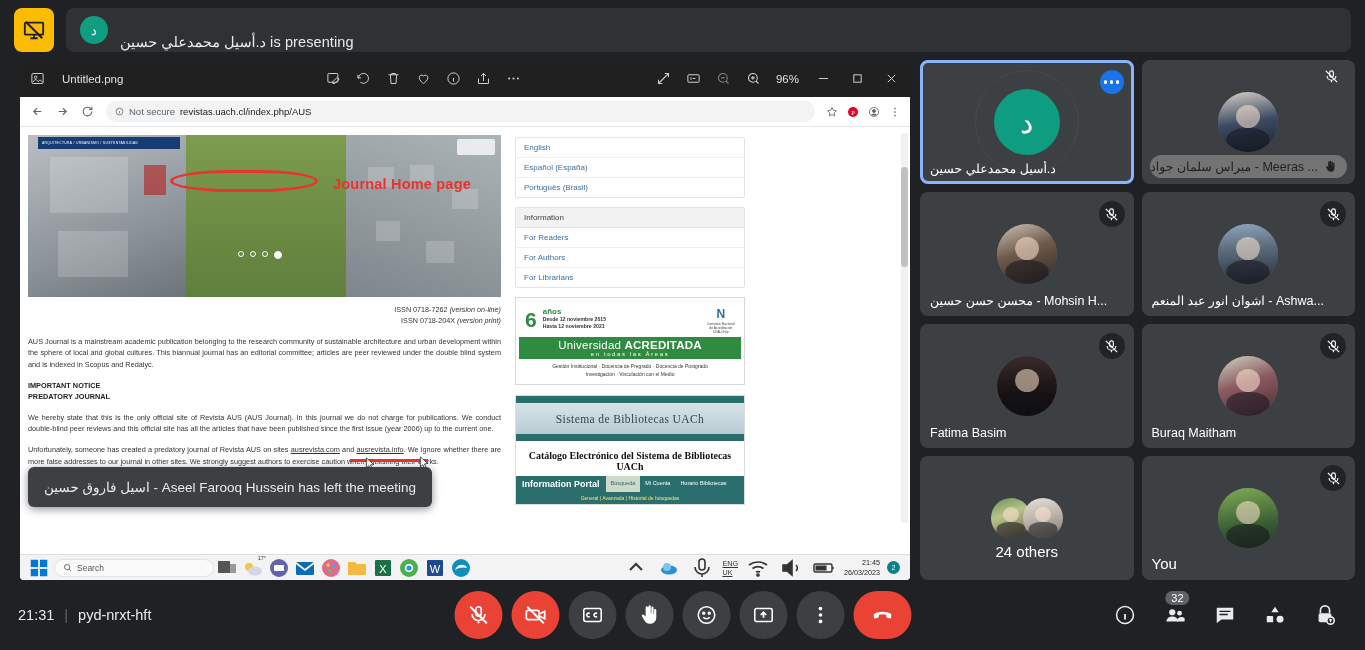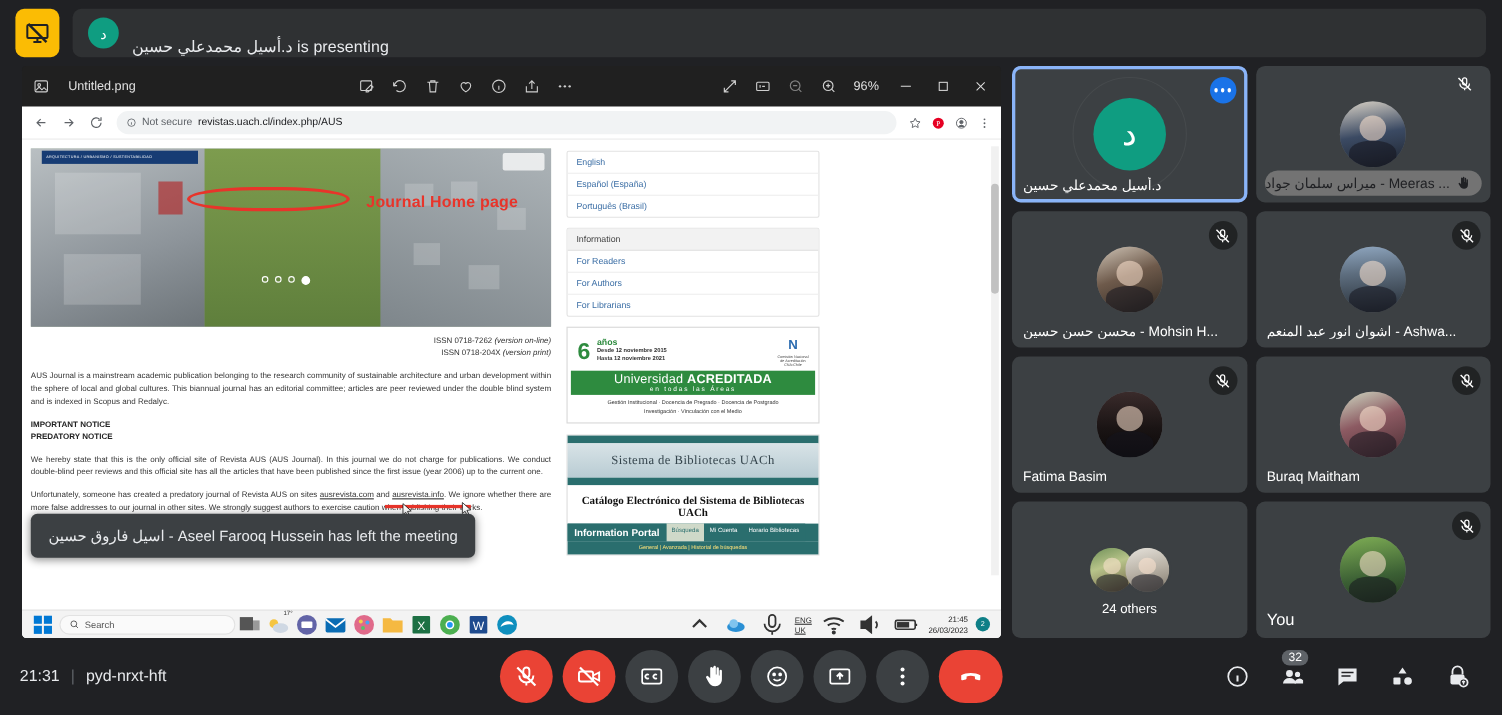--- a/index.html
+++ b/index.html
@@ -529,21 +529,21 @@
               <div><span>ISSN 0718-7262</span>
                    <i>(version on-line)</i></div>
               <div><span>ISSN 0718-204X</span>
                    <i>(version print)</i></div>
             </div>
 
             <div class="body-p">AUS Journal is a mainstream academic publication belonging to the research community of sustainable architecture and urban development within the sphere of local and global cultures. This biannual journal has an editorial committee; articles are peer reviewed under the double blind system and is indexed in Scopus and Redalyc.</div>
 
             <div class="notice">
               <div>IMPORTANT NOTICE</div>
-              <div>PREDATORY NOTICE</div>
+              <div>PREDATORY JOURNAL</div>
             </div>
 
             <div class="body-p">We hereby state that this is the only official site of Revista AUS (AUS Journal). In this journal we do not charge for publications. We conduct double-blind peer reviews and this official site has all the articles that have been published since the first issue (year 2006) up to the current one.</div>
 
             <div class="body-p"><span>Unfortunately, someone has created a predatory journal of Revista AUS on sites </span><span class="lnk">ausrevista.com</span><span> and </span><span class="lnk">ausrevista.info</span><span>. We ignore whether there are more false addresses to our journal in other sites. We strongly suggest authors to exercise caution when publishing their works.</span></div>
           </div>
 
           <div class="page-right">
             <div class="panel">
               <div class="pi">English</div>
@@ -875,21 +875,21 @@
               </div>
             </div>
           <div class="a">
               <div class="pf ph-h">
                 <div class="head"></div>
                 <div class="body"></div>
               </div>
             </div>
         </div>
       </div>
-      <div class="name" style="left:0;right:0;text-align:center;font-size:12px;bottom:20px;max-width:none">24 others</div>
+      <div class="name" style="left:0;right:0;text-align:center;font-size:15px;bottom:20px;max-width:none">24 others</div>
     </div>
 
     <div class="tile">
       <div class="avatar">
           <div class="pf ph-g">
             <div class="head"></div>
             <div class="body"></div>
           </div>
         </div>
       <div class="mic bg">

